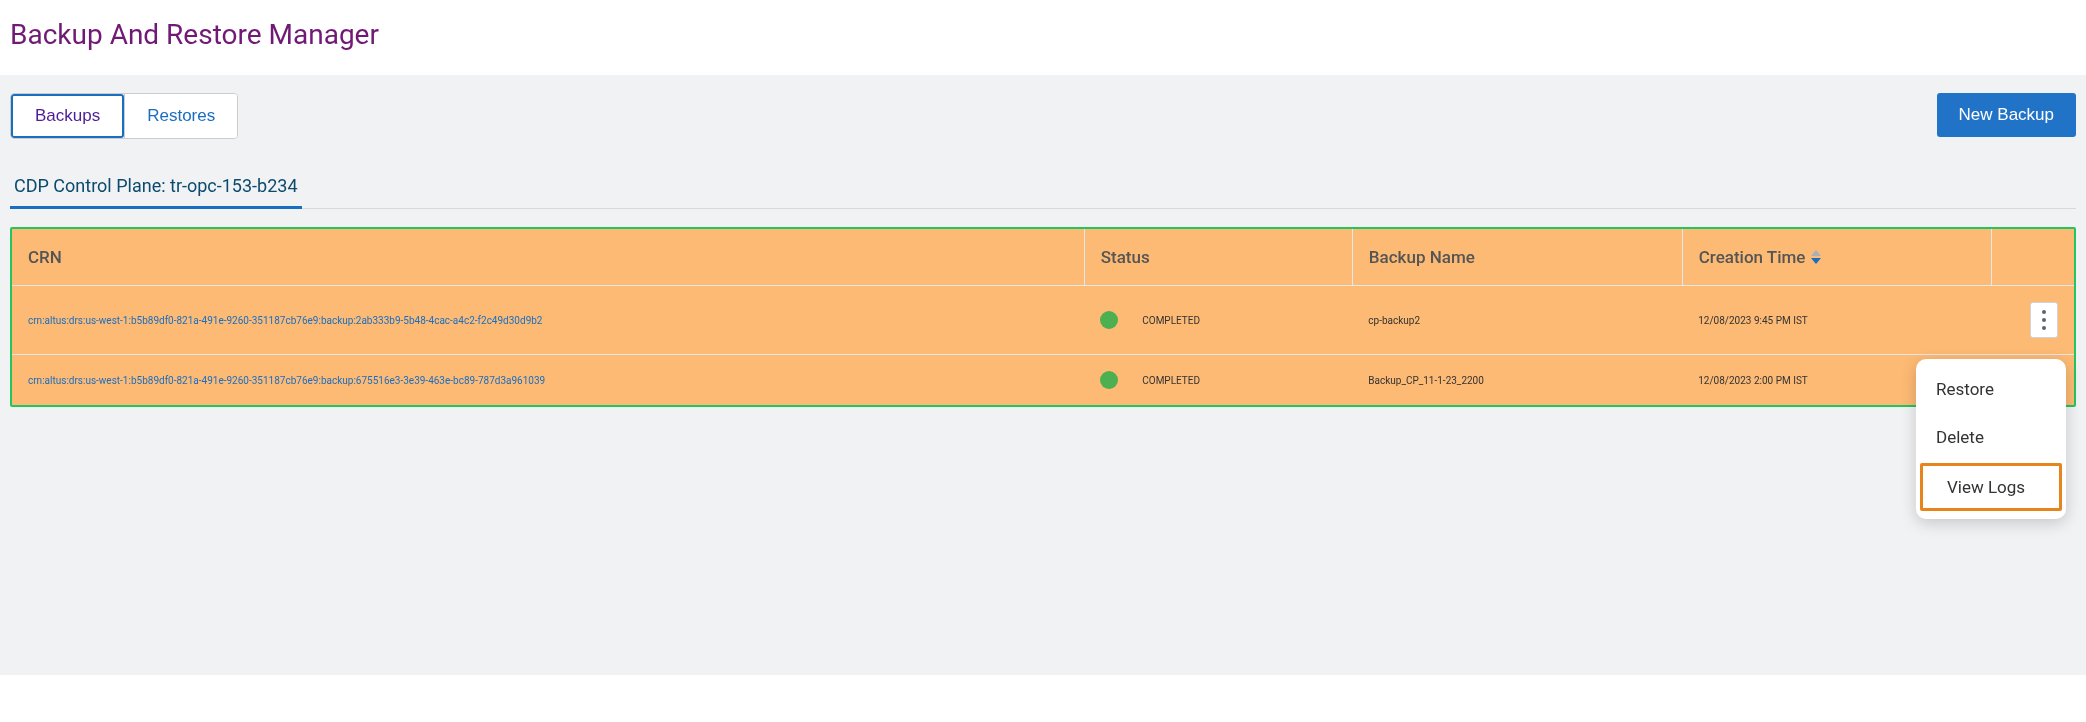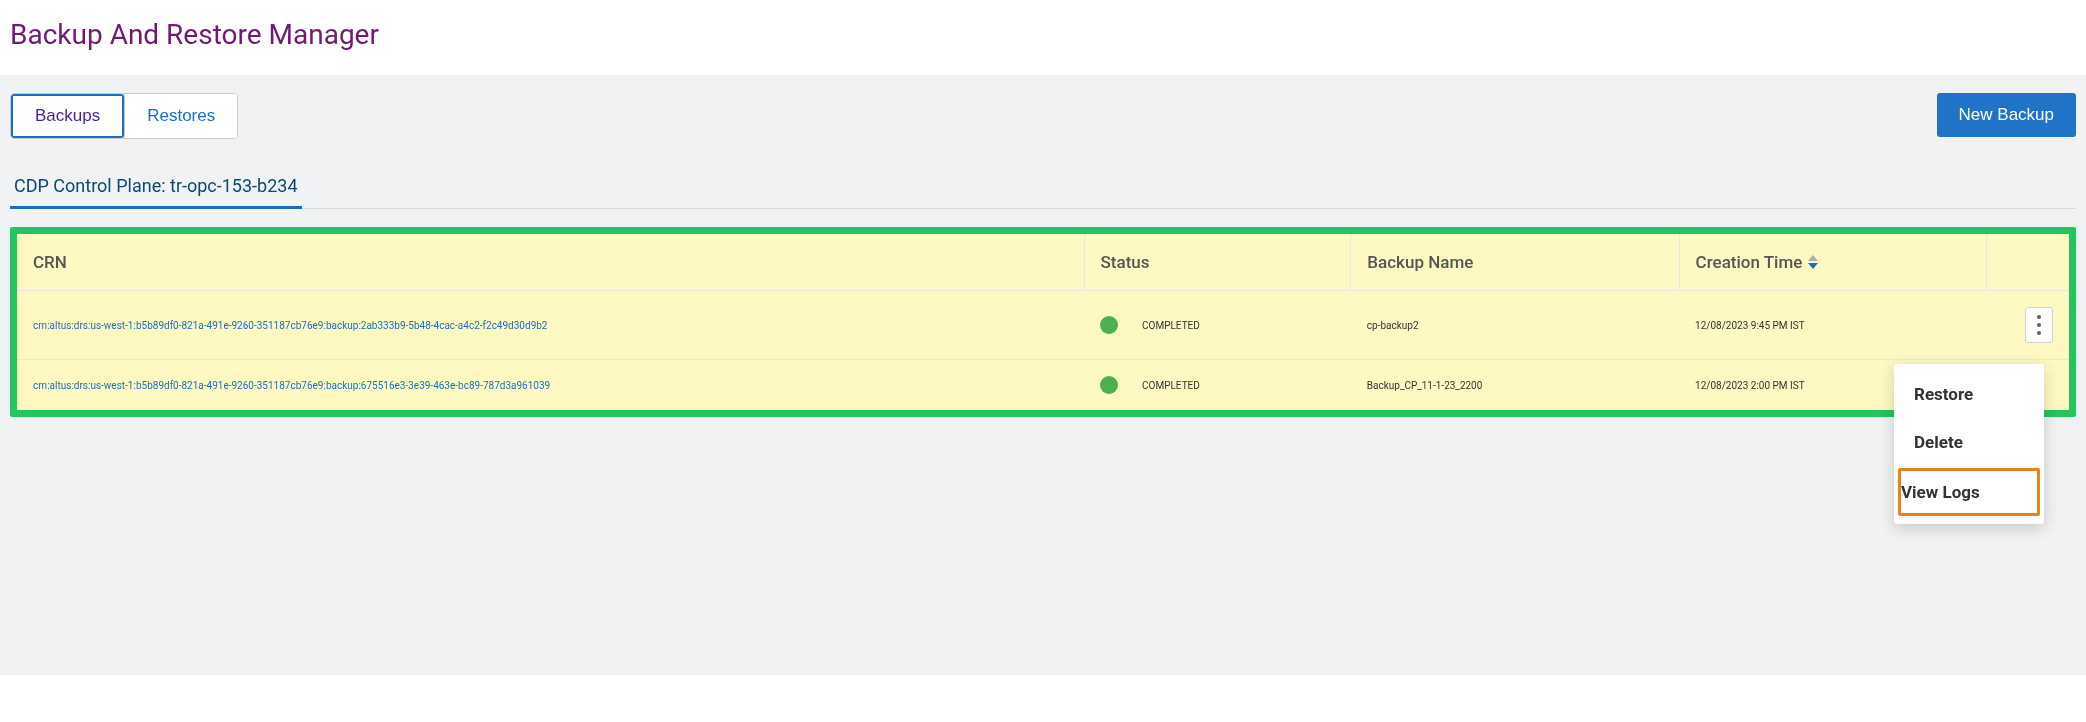--- a/index.html
+++ b/index.html
@@ -73,22 +73,22 @@
       padding: 8px 4px 10px 4px;
       border-bottom: 3px solid #1a6ec1;
       cursor: pointer;
     }
     .control-plane-underline {
       border-bottom: 1px solid #d6d9dd;
       margin-top: -1px;
     }
     .table-container {
       margin-top: 18px;
-      background: #fef9c3;
-      border: 7px solid #22c55e;
+      background: #fdba74;
+      border: 2px solid #22c55e;
       border-radius: 2px;
       position: relative;
     }
     table {
       width: 100%;
       border-collapse: collapse;
       table-layout: fixed;
     }
     col.col-crn { width: 52%; }
     col.col-status { width: 13%; }
@@ -170,41 +170,40 @@
       cursor: pointer;
     }
     .kebab-dot {
       width: 4px;
       height: 4px;
       background: #5a6573;
       border-radius: 50%;
     }
     .dropdown-menu {
       position: absolute;
-      right: 25px;
+      right: 8px;
       top: 130px;
       background: #fff;
       box-shadow: 0 4px 16px rgba(0,0,0,0.18);
-      border-radius: 3px;
+      border-radius: 10px;
       min-width: 150px;
       z-index: 10;
       padding: 6px 0;
-      font-weight: bold;
     }
     .dropdown-item {
       padding: 14px 20px;
       font-size: 17px;
       color: #333;
       cursor: pointer;
     }
     .dropdown-item.highlighted {
       border: 3px solid #e8841c;
       border-radius: 2px;
       margin: 2px 4px;
-      padding: 11px 0;
+      padding: 11px 24px;
     }
     .th-sortable-inner {
       display: flex;
       align-items: center;
       text-align: right;
     }
   </style>
 </head>
 <body>
 

